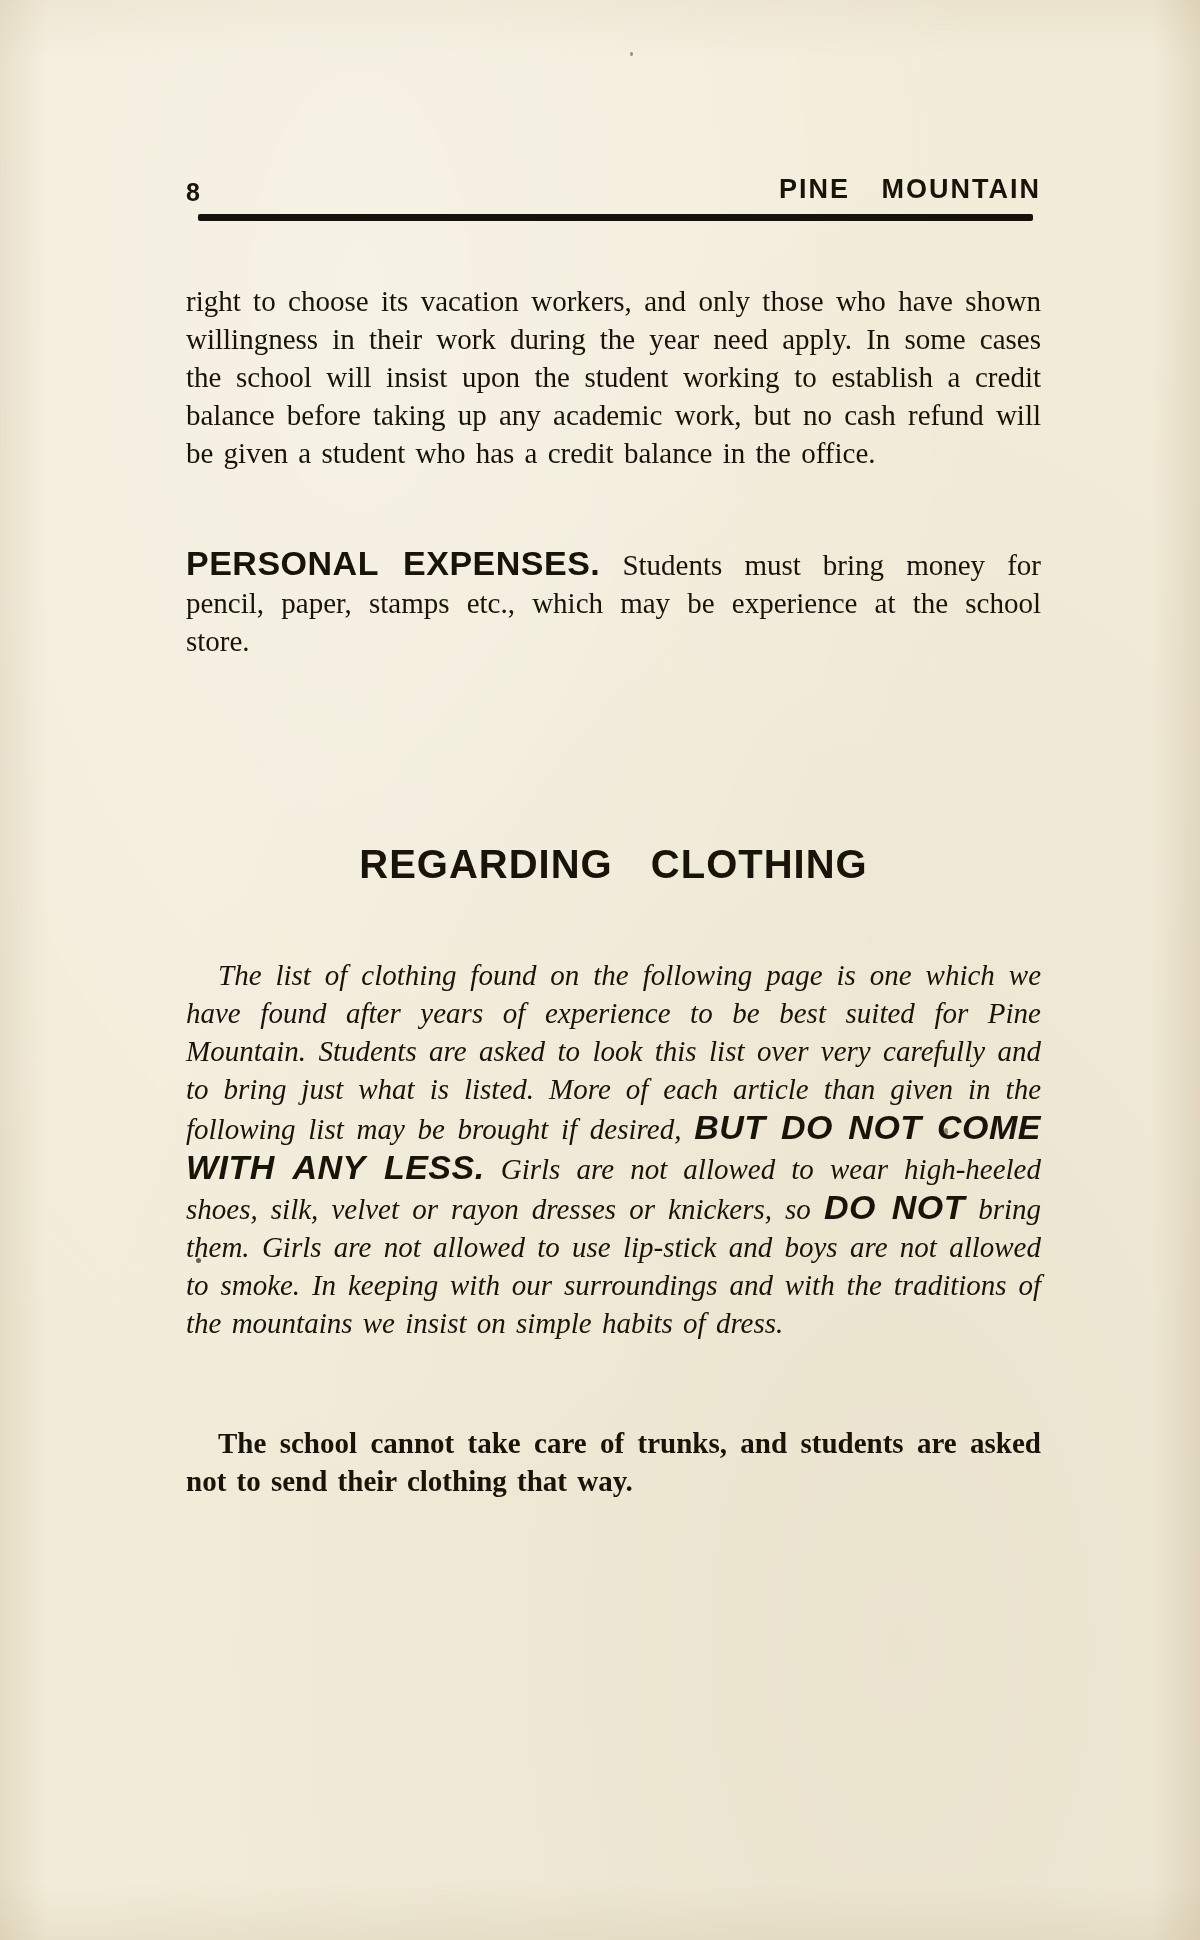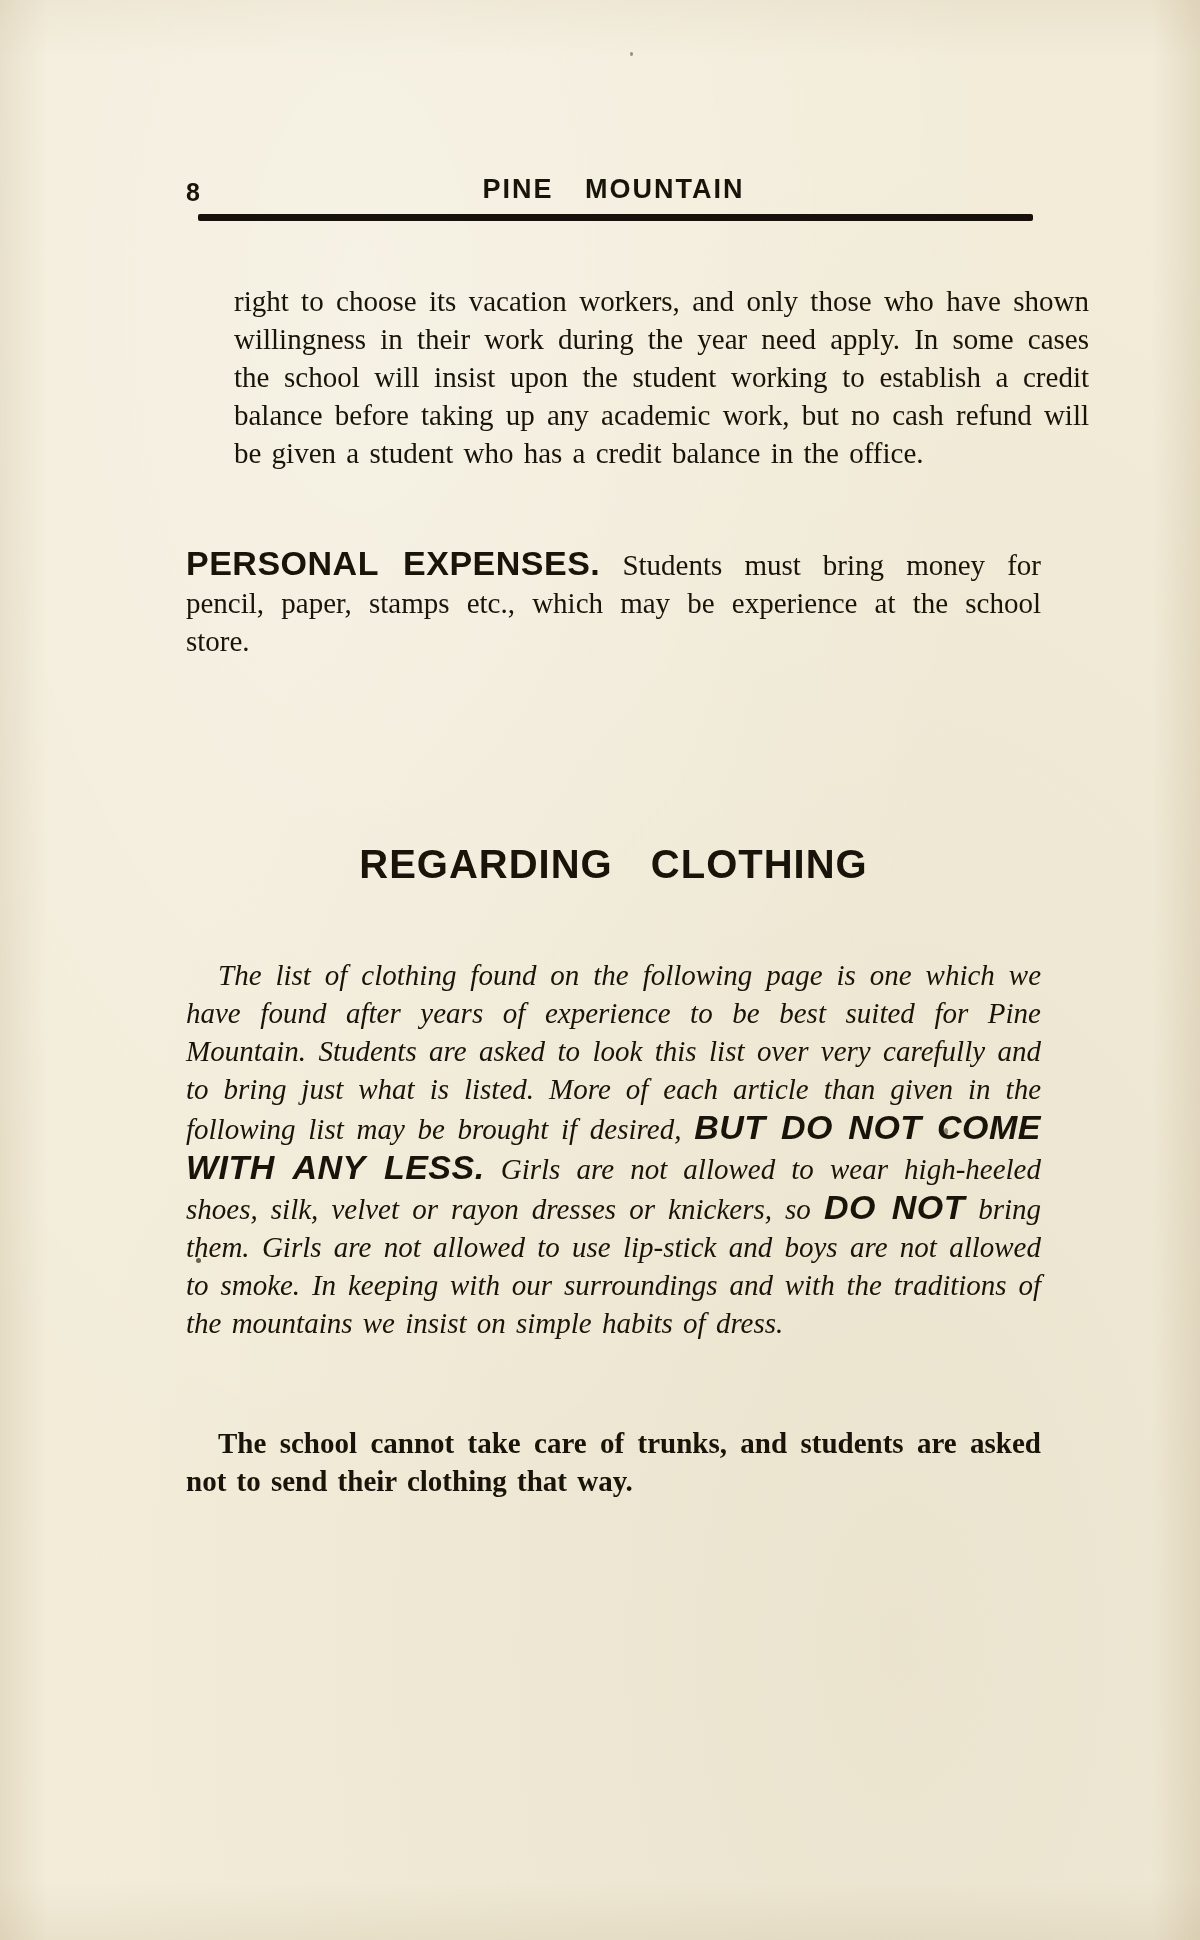--- a/index.html
+++ b/index.html
@@ -49,21 +49,21 @@
     top: 178px;
     font-family: "Liberation Sans", sans-serif;
     font-weight: bold;
     font-size: 25px;
   }
   .header-title {
     position: absolute;
     left: 0;
     width: 100%;
     top: 174px;
-    text-align: center;
+    text-align: right;
     font-family: "Liberation Sans", sans-serif;
     font-weight: bold;
     font-size: 27px;
     letter-spacing: 2px;
     word-spacing: 22px;
   }
   .header-rule {
     position: absolute;
     left: 12px;
     right: 8px;
@@ -76,21 +76,21 @@
   
   .para {
     position: absolute;
     left: 0;
     width: 100%;
     font-size: 29px;
     line-height: 38px;
     text-align: justify;
     word-spacing: 3px;
   }
-  .para-1 { top: 282px; margin-left: 48px; }
+  .para-1 { top: 282px; }
   .para-2 { top: 544px; }
   .para-3 { top: 956px; text-indent: 32px; font-style: italic; }
   .para-4 { top: 1424px; text-indent: 32px; font-weight: bold; }
 
   .bold-sans {
     font-family: "Liberation Sans", sans-serif;
     font-weight: bold;
     font-size: 34px;
     letter-spacing: 0.5px;
   }

